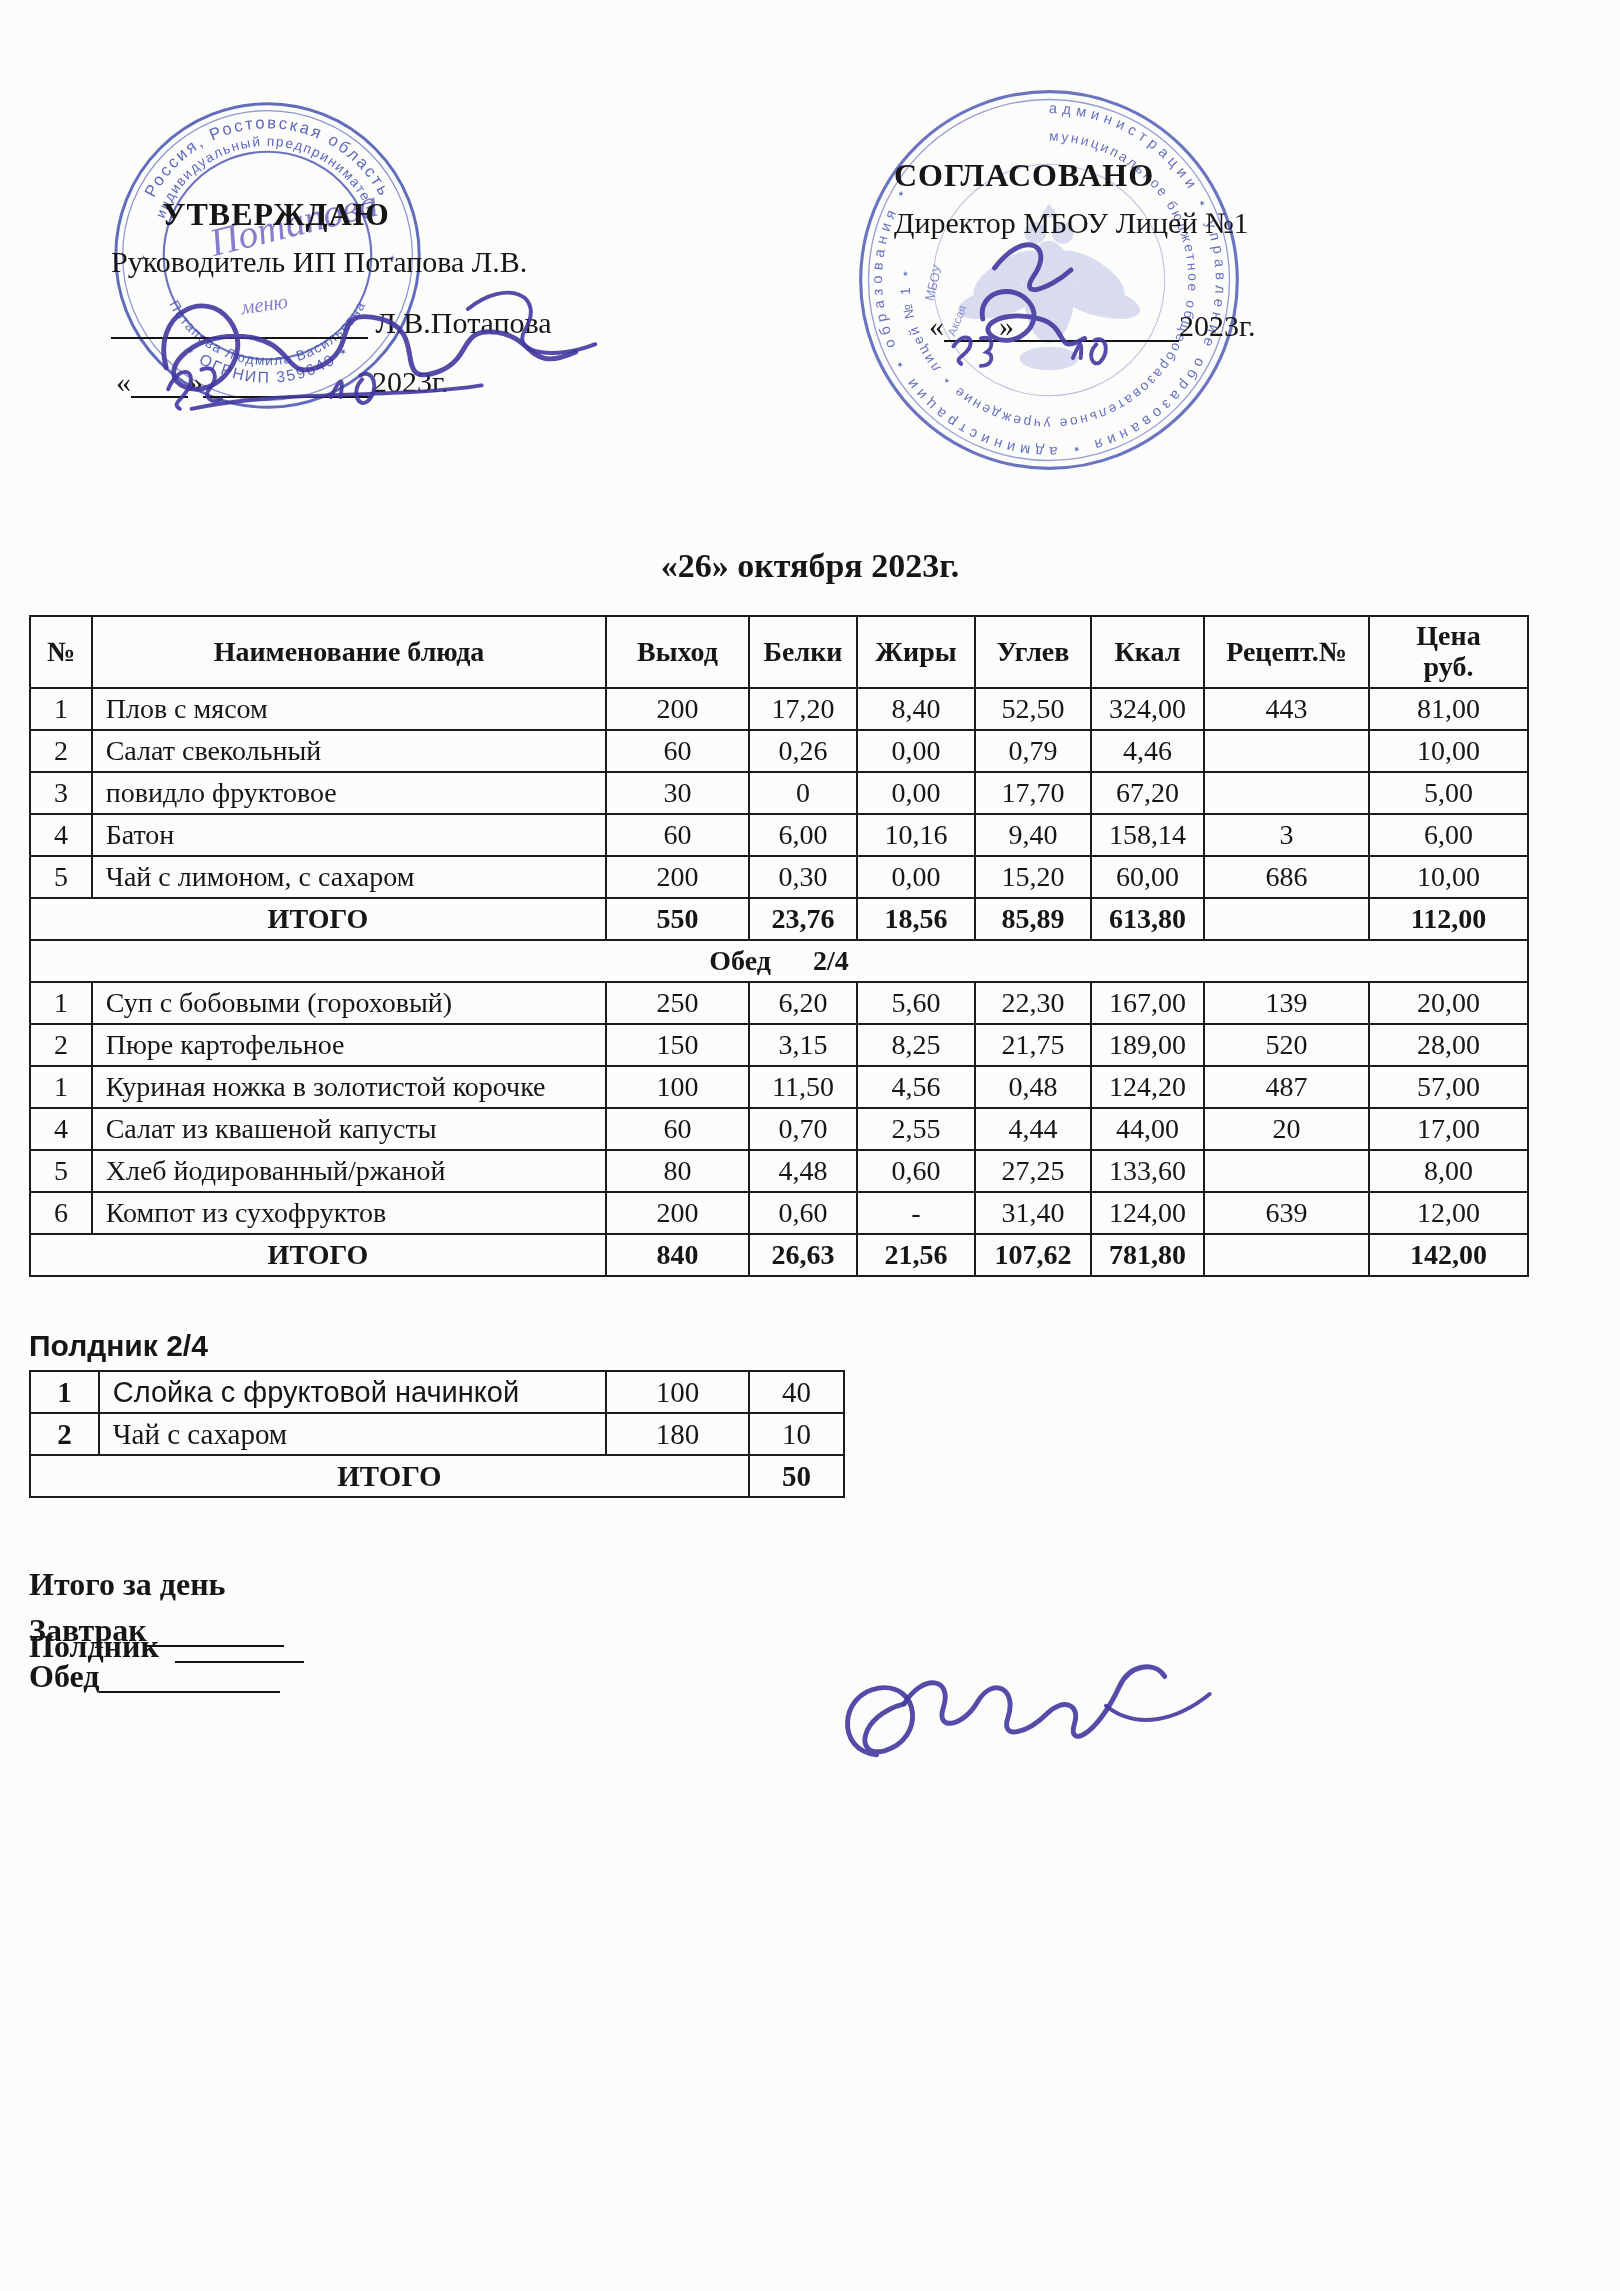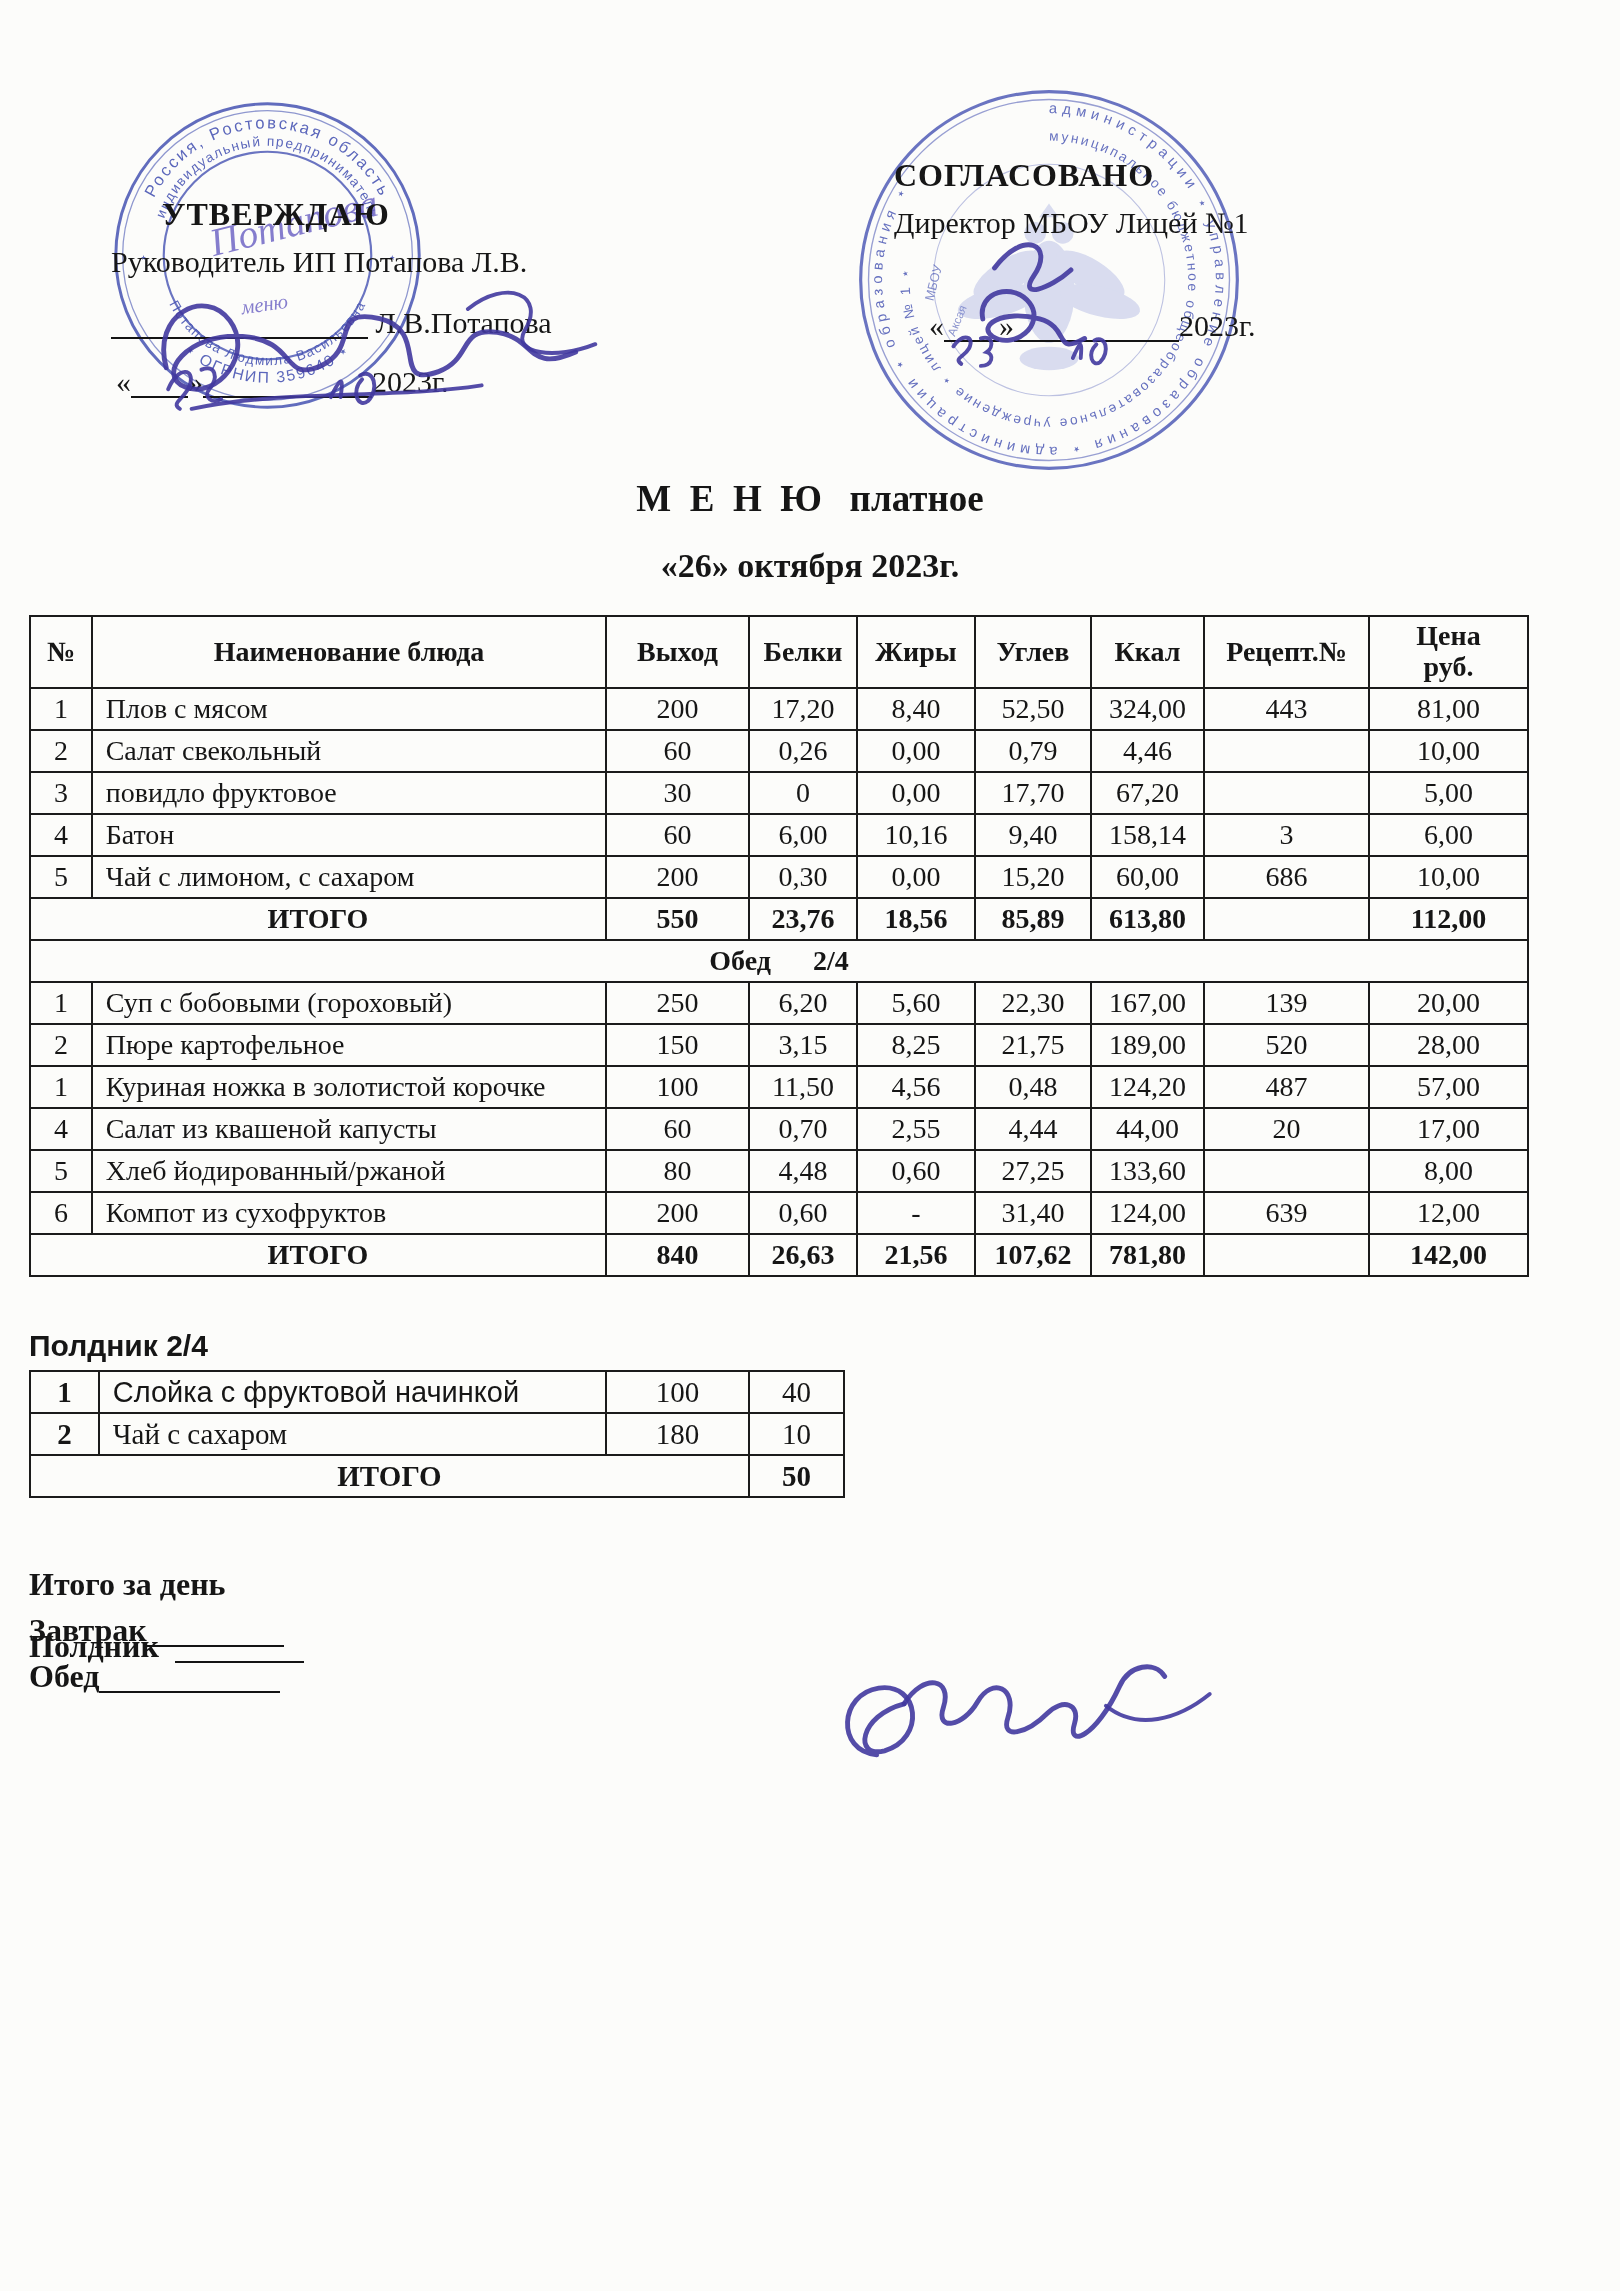--- a/index.html
+++ b/index.html
@@ -128,21 +128,20 @@
 
   <svg class="abs ink" style="left:926px; top:221px;" width="235" height="186" viewBox="0 0 240 190">
     <path class="sig-stroke" d="M 70 48 C 100 8 132 24 110 56 C 94 80 126 70 148 50"></path>
     <path class="sig-stroke" d="M 58 100 C 52 72 90 62 106 84 C 122 106 90 132 68 118 C 52 107 78 90 116 100 C 148 109 130 138 162 120"></path>
 
     <path class="sig-thin" d="M 28 128 C 38 114 50 118 44 130 C 39 139 28 140 36 146 M 56 120 C 68 116 70 128 62 134 C 70 136 68 148 56 148"></path>
 
     <path class="sig-thin" d="M 150 140 C 156 126 160 118 158 140 M 172 122 C 184 116 188 134 178 144 C 170 150 164 136 174 126"></path>
   </svg>
 
-  <div class="abs menu-title" style="top:477px;">М  Е  Н  Ю   платное</div>
   <div class="abs menu-date" style="top:547px;">«26» октября 2023г.</div>
 
   <table class="abs main-table">
     <colgroup>
       <col style="width:62px">
         <col style="width:514px">
         <col style="width:143px">
       <col style="width:108px">
         <col style="width:118px">
         <col style="width:116px">

